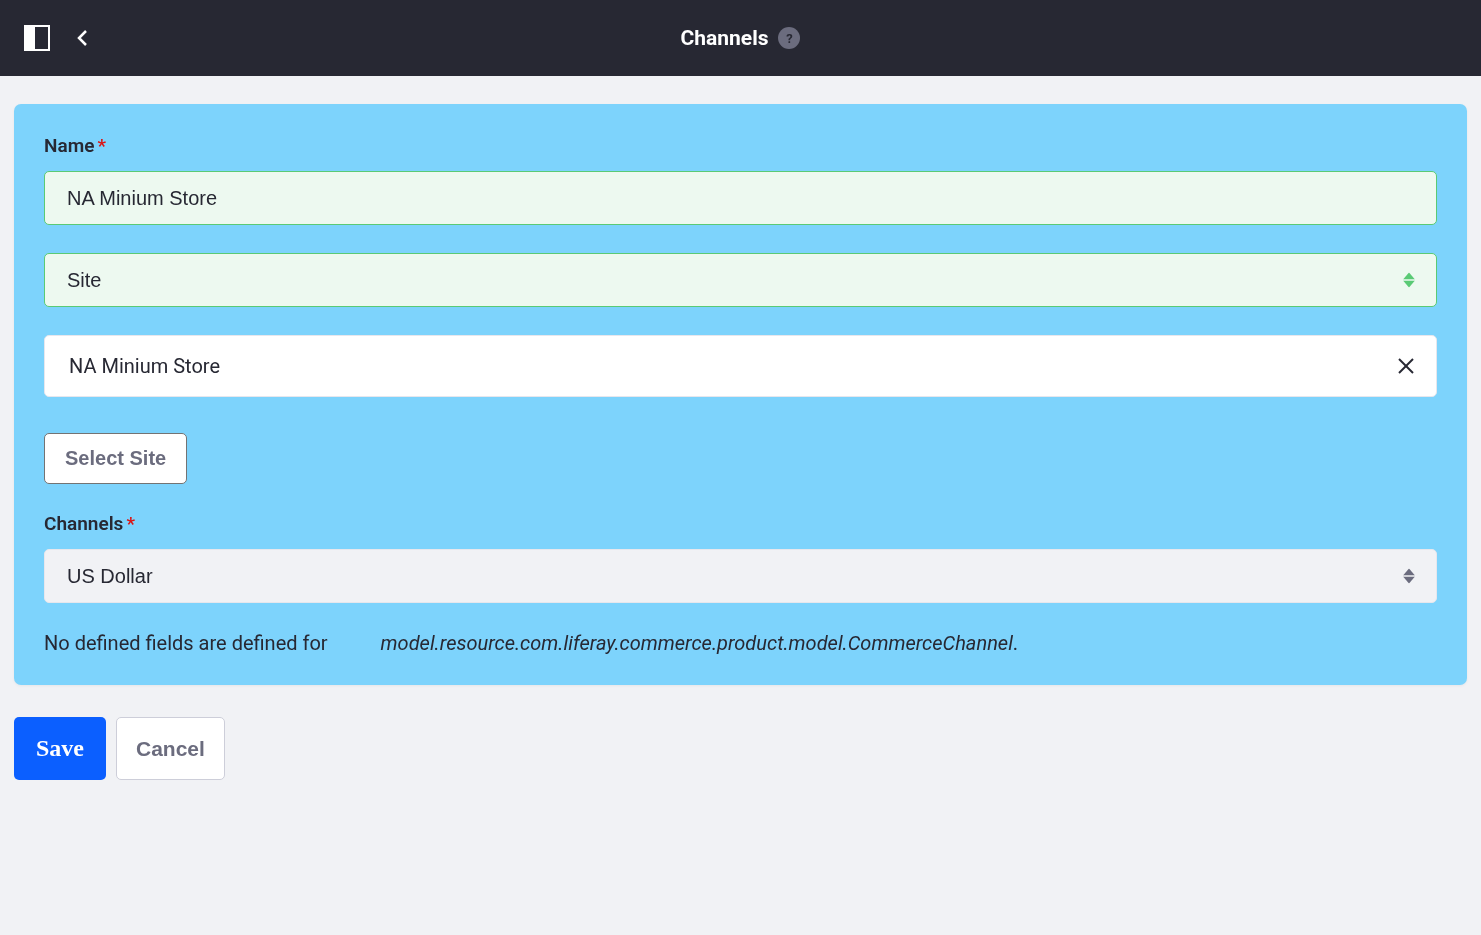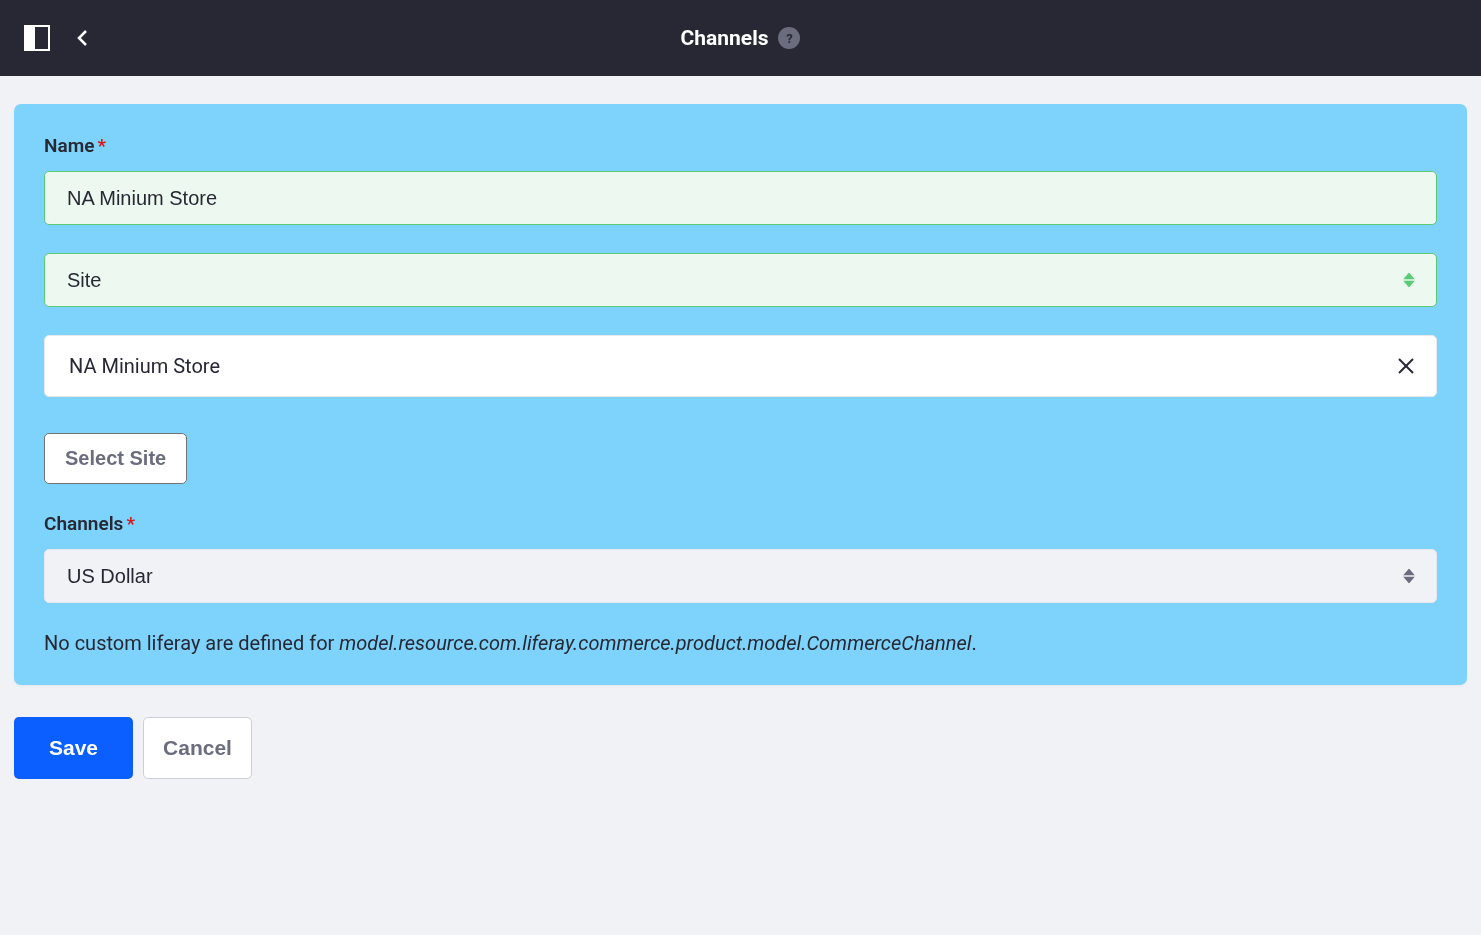--- a/index.html
+++ b/index.html
@@ -204,35 +204,37 @@
       font-weight: 600;
       padding: 13px 20px;
       cursor: pointer;
     }
     .custom-fields-text {
       font-size: 20px;
       color: #272833;
     }
     .custom-fields-text em {
       font-style: italic;
+      margin-left: 48px;
     }
     .button-row {
       display: flex;
       gap: 10px;
       margin-top: 32px;
     }
     .btn-primary {
       background-color: #0b5fff;
       color: #fff;
       border: none;
       border-radius: 5px;
-      font-size: 21px;
+      font-size: 24px;
       font-weight: 600;
-      padding: 18px 35px;
-      cursor: pointer;
+      padding: 18px 22px;
+      cursor: pointer;
+      font-family: Liberation Serif, serif;
     }
     .btn-secondary {
       background-color: #fff;
       color: #6b6c7e;
       border: 1px solid #cdced9;
       border-radius: 5px;
       font-size: 21px;
       font-weight: 600;
       padding: 18px 19px;
       cursor: pointer;
@@ -317,21 +319,21 @@
               <polygon points="6,0 12,7 0,7"></polygon>
             </svg>
           <svg viewBox="0 0 12 7">
               <polygon points="0,0 12,0 6,7"></polygon>
             </svg>
         </div>
       </div>
     </div>
 
     <div class="custom-fields-text">
-      <span>No custom liferay are defined for </span><em>model.resource.com.liferay.commerce.product.model.CommerceChannel</em><span>.</span>
+      <span>No defined fields are defined for </span><em>model.resource.com.liferay.commerce.product.model.CommerceChannel</em><span>.</span>
     </div>
 
   </div>
 
   <div class="button-row">
     <button class="btn-primary">Save</button>
     <button class="btn-secondary">Cancel</button>
   </div>
 </div>
 

